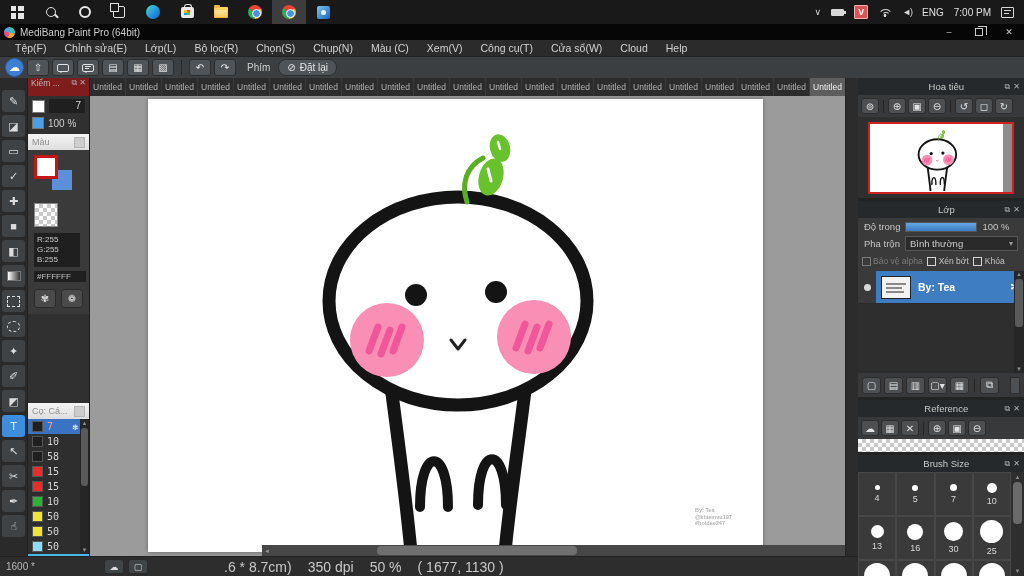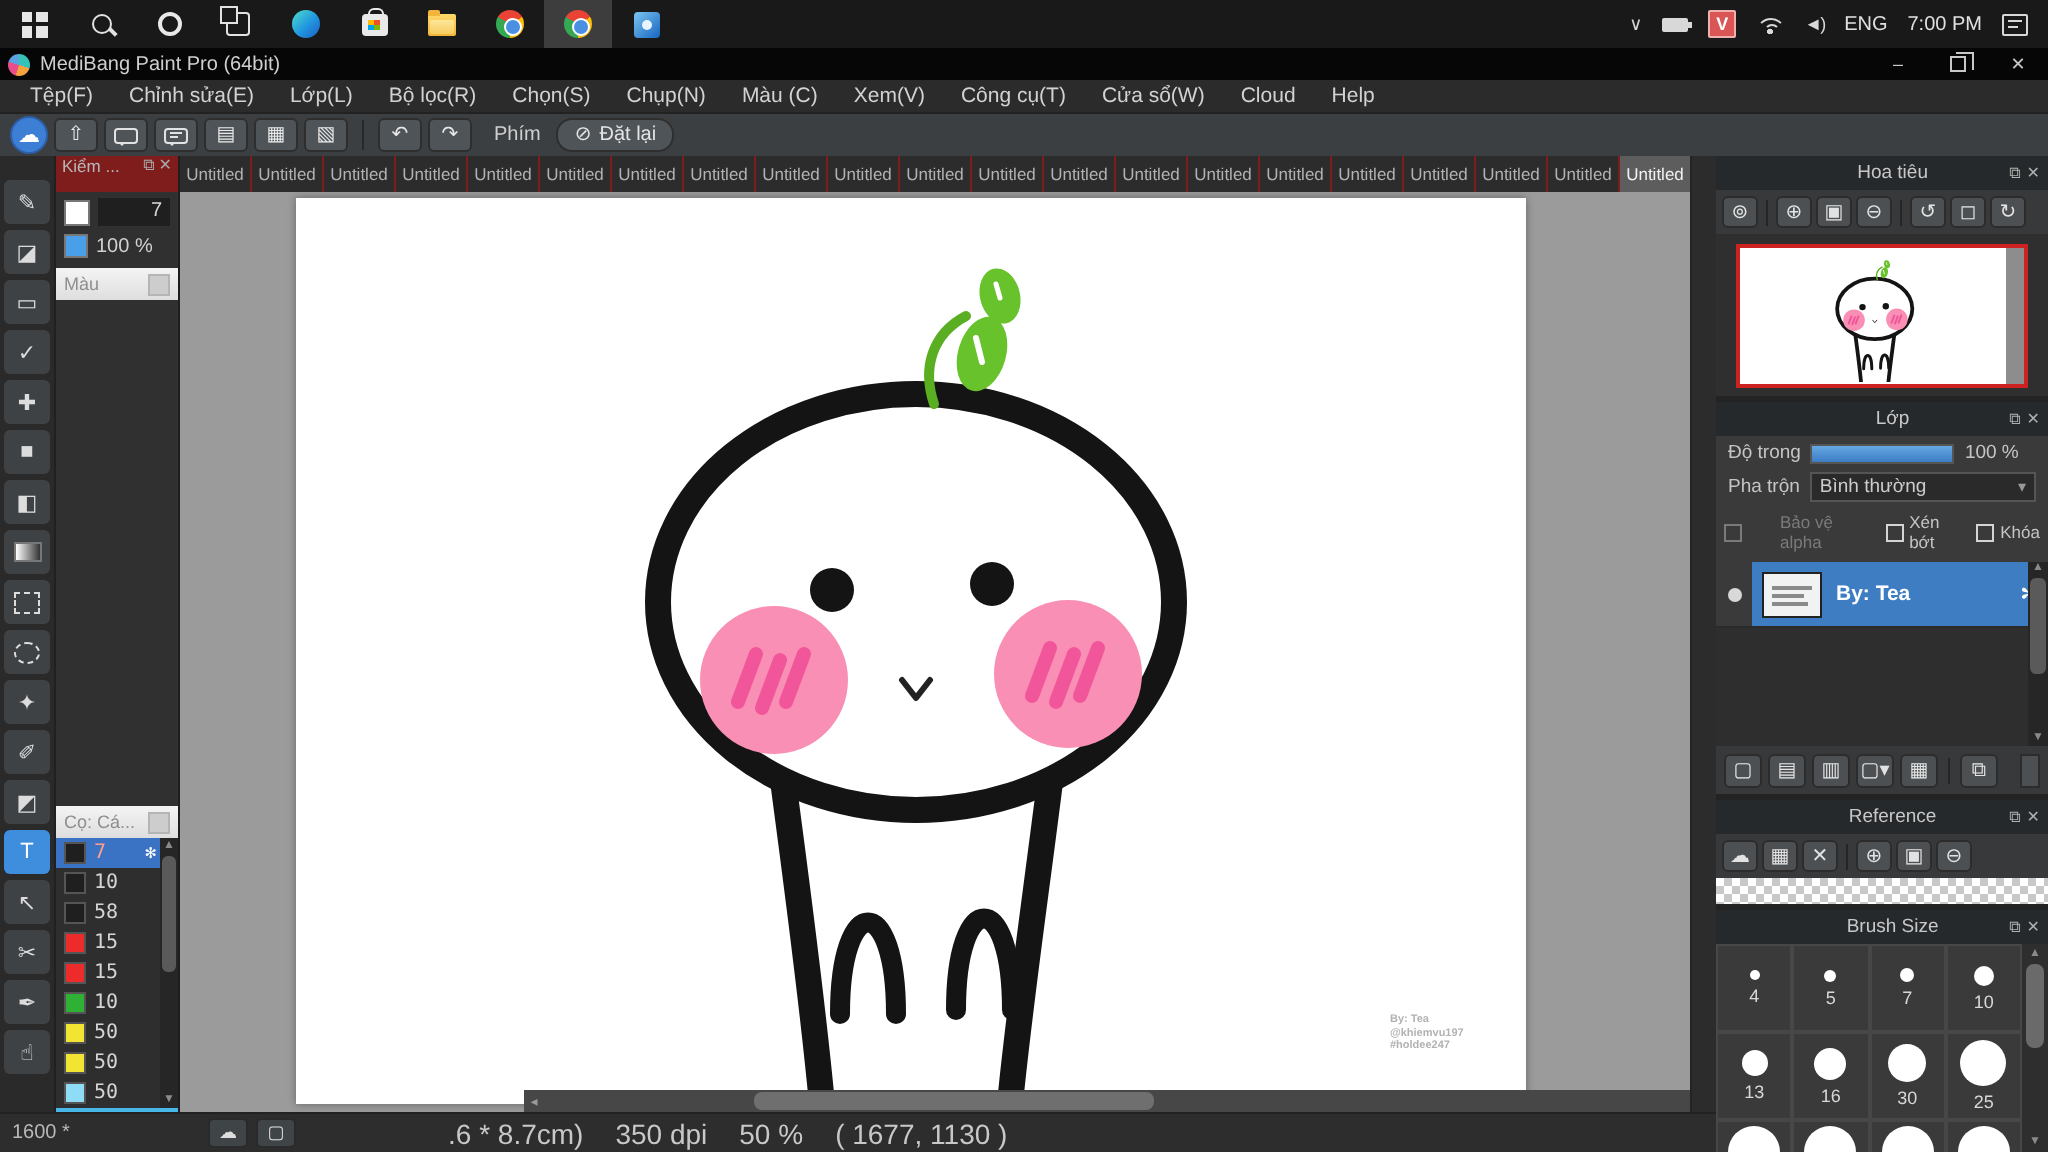--- a/index.html
+++ b/index.html
@@ -433,20 +433,41 @@
         <span class="val-box">7</span>
       </div>
       <div class="lp-row">
         <i class="sw blue"></i>
         <span class="pct">100 %</span>
       </div>
       <div class="light-header">
         <span>Màu</span>
         <i class="hbtn"></i>
       </div>
+      <div class="colorbody">
+        <div class="fgbg">
+          <i class="bg-sw"></i>
+          <i class="fg-sw"></i>
+        </div>
+        <i class="trans-sw checker" style="display:block"></i>
+        <div class="rgb-chip">
+          <div>R:255</div>
+          <div>G:255</div>
+          <div>B:255</div>
+        </div>
+        <div class="hex-chip">#FFFFFF</div>
+        <div class="palette-row" id="palette-row">
+            <div class="pal-btn">
+              <span class="glyph">✾</span>
+            </div>
+            <div class="pal-btn">
+              <span class="glyph">❁</span>
+            </div>
+          </div>
+      </div>
       <div class="lp-gap"></div>
       <div class="brushpanel">
         <div class="light-header" style="margin-top:0">
           <span>Cọ: Cá...</span>
           <i class="hbtn"></i>
         </div>
         <div class="brushlist" id="brushlist">
             <div class="brow sel">
               <i class="bsw" style="background: rgb(31, 31, 31);"></i>
               <span>7</span>
@@ -606,21 +627,21 @@
           <span>100 %</span>
         </div>
         <div class="l-row">
           <span>Pha trộn</span>
           <span class="select">
             <span>Bình thường</span>
             <span class="dd">▾</span>
           </span>
         </div>
         <div class="checks" id="layer-checks">
-            <span class="dis" style="display: inline-flex; align-items: center; gap: 19px;">
+            <span class="dis" style="display: inline-flex; align-items: center; gap: 2px;">
               <i class="cb"></i>
               <span>Bảo vệ alpha</span>
             </span>
             <span style="display: inline-flex; align-items: center; gap: 3px;">
               <i class="cb"></i>
               <span>Xén bớt</span>
             </span>
             <span style="display: inline-flex; align-items: center; gap: 3px;">
               <i class="cb"></i>
               <span>Khóa</span>

